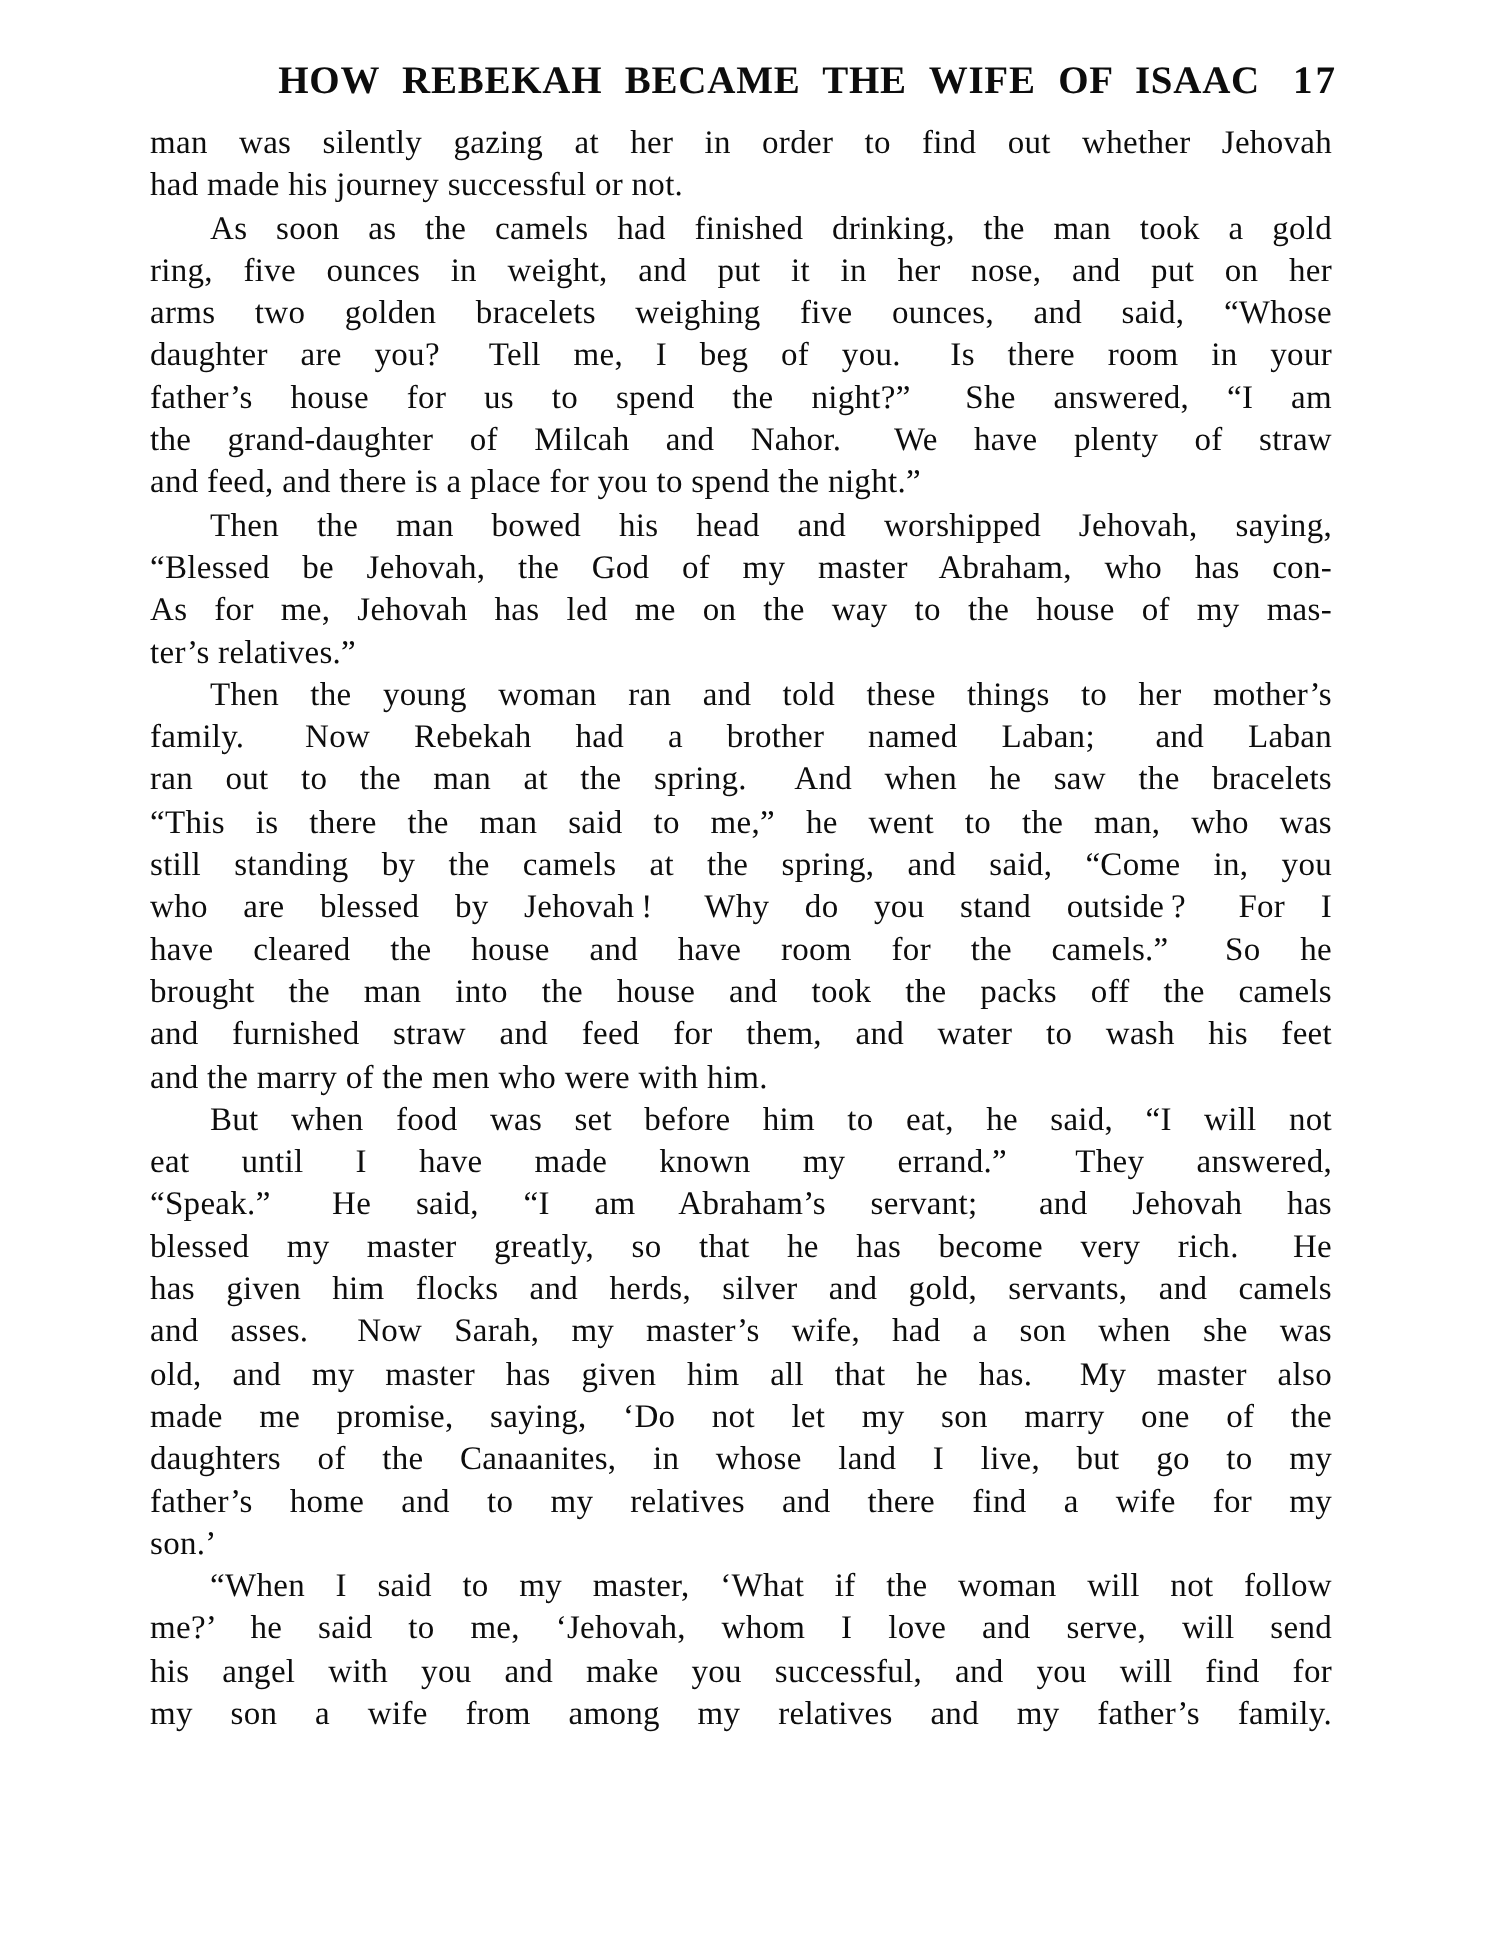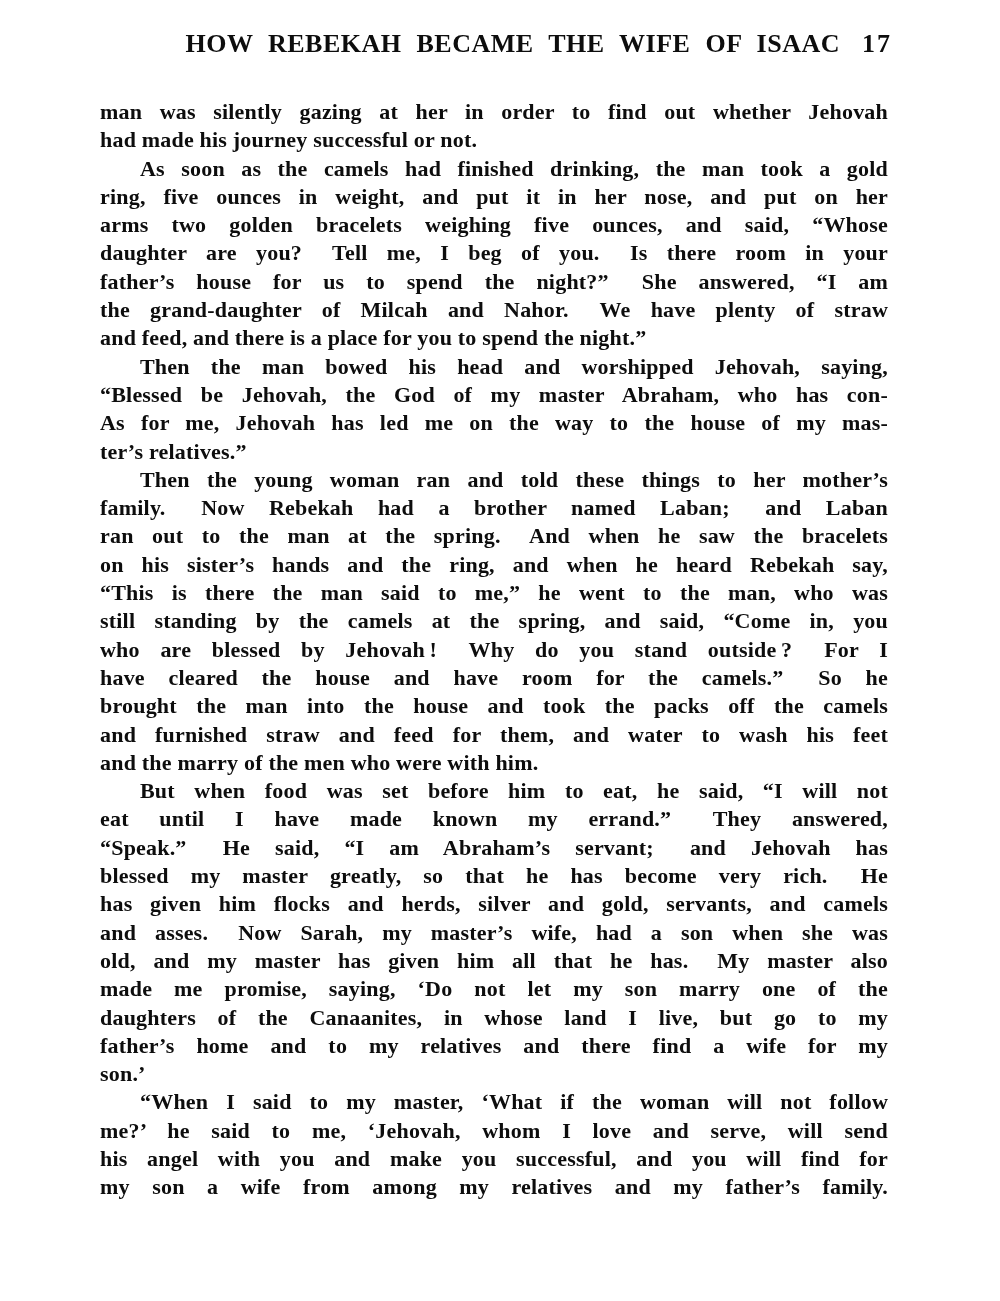--- a/index.html
+++ b/index.html
@@ -11,33 +11,33 @@
     color:var(--ink);
     overflow:hidden;
   }
   .page {
     position:relative;
     width:1000px; height:1301px;
     background:var(--paper);
   }
   .running-header {
     position:absolute;
-    left:100px; top:30px; width:792px;
+    left:100px; top:40px; width:792px;
     display:flex; justify-content:flex-end; align-items:center;
     font-size:26px; line-height:28px; font-weight:bold;
     word-spacing:8px; letter-spacing:0.5px;
     white-space:nowrap;
   }
   .running-header .pagenum {
     margin-left:22px;
     letter-spacing:2px;
   }
   .text-body {
     position:absolute;
-    left:100px; top:98px; width:788px;font-weight:bold;
+    left:100px; top:81px; width:788px;
   }
   .line {
     font-size:22px;
     line-height:28.3px;
     text-align:justify;
     text-align-last:justify;
     letter-spacing:0.2px;
   }
   .line.para-end { text-align-last:left; }
   .line.indent { text-indent:40px; }
@@ -60,21 +60,20 @@
       <div class="line">father’s house for us to spend the night?”  She answered, “I am</div>
       <div class="line">the grand-daughter of Milcah and Nahor.  We have plenty of straw</div>
       <div class="line para-end">and feed, and there is a place for you to spend the night.”</div>
       <div class="line indent">Then the man bowed his head and worshipped Jehovah, saying,</div>
       <div class="line">“Blessed be Jehovah, the God of my master Abraham, who has con-</div>
       <div class="line">As for me, Jehovah has led me on the way to the house of my mas-</div>
       <div class="line para-end">ter’s relatives.”</div>
       <div class="line indent">Then the young woman ran and told these things to her mother’s</div>
       <div class="line">family.  Now Rebekah had a brother named Laban;  and Laban</div>
       <div class="line">ran out to the man at the spring.  And when he saw the bracelets</div>
-      <div class="line">on his sister’s hands and the ring, and when he heard Rebekah say,</div>
       <div class="line">“This is there the man said to me,” he went to the man, who was</div>
       <div class="line">still standing by the camels at the spring, and said, “Come in, you</div>
       <div class="line">who are blessed by Jehovah !  Why do you stand outside ?  For I</div>
       <div class="line">have cleared the house and have room for the camels.”  So he</div>
       <div class="line">brought the man into the house and took the packs off the camels</div>
       <div class="line">and furnished straw and feed for them, and water to wash his feet</div>
       <div class="line para-end">and the marry of the men who were with him.</div>
       <div class="line indent">But when food was set before him to eat, he said, “I will not</div>
       <div class="line">eat until I have made known my errand.”  They answered,</div>
       <div class="line">“Speak.”  He said, “I am Abraham’s servant;  and Jehovah has</div>

